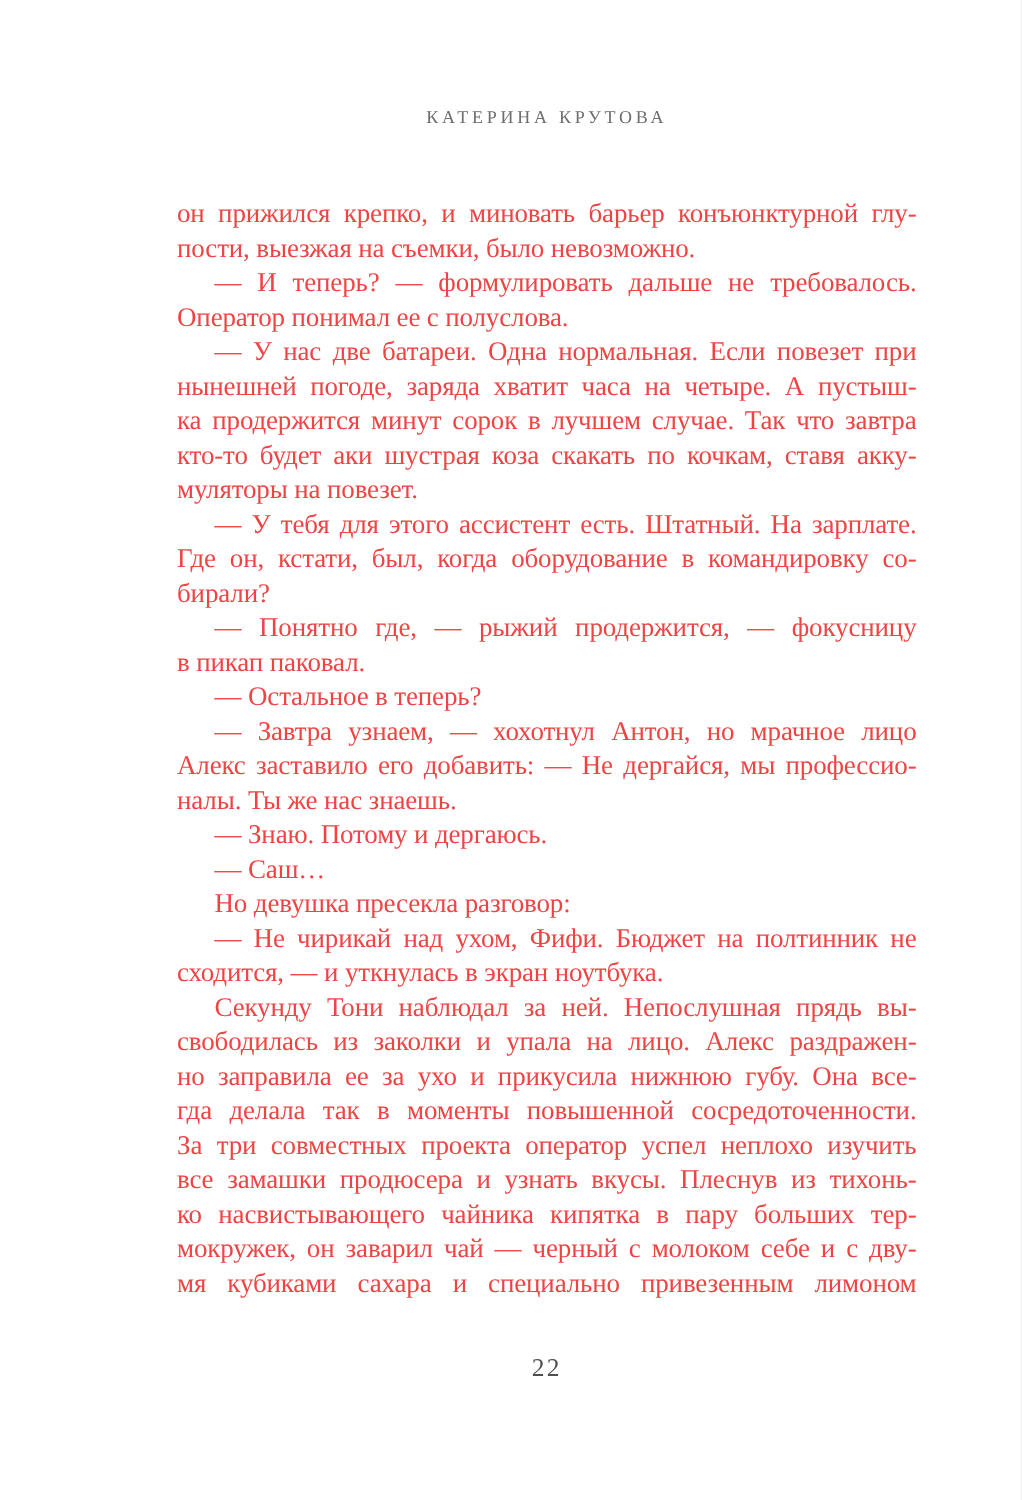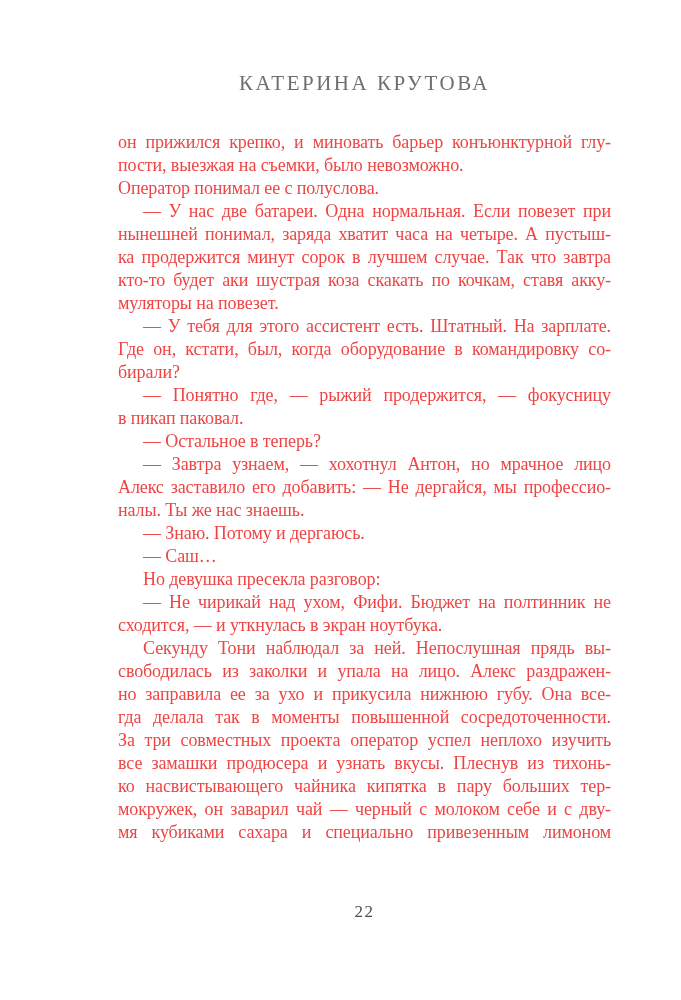--- a/index.html
+++ b/index.html
@@ -12,21 +12,21 @@
     font-family: "Liberation Serif", "DejaVu Serif", serif;
     overflow: hidden;
     filter: blur(0.2px);
   }
   .running-header {
     position: absolute;
     top: 71px;
     left: 118px;
     width: 493px;
     text-align: center;
-    font-size: 21px;
+    font-size: 12px;
     letter-spacing: 2.5px;
     color: #6e6e6e;
   }
   .page-body {
     position: absolute;
     top: 131px;
     left: 118px;
     width: 493px;
     font-size: 18px;
     line-height: 23px;
@@ -61,25 +61,26 @@
 
 <div class="page">
   <div class="running-header">КАТЕРИНА КРУТОВА</div>
 
   <div class="page-body">
       <div class="paragraph">
         <div class="line">он прижился крепко, и миновать барьер конъюнктурной глу-</div>
         <div class="line para-end">пости, выезжая на съемки, было невозможно.</div>
       </div>
       <div class="paragraph">
+        <div class="line first-indent">— И теперь? — формулировать дальше не требовалось.</div>
         <div class="line para-end">Оператор понимал ее с полуслова.</div>
       </div>
       <div class="paragraph">
         <div class="line first-indent">— У нас две батареи. Одна нормальная. Если повезет при</div>
-        <div class="line">нынешней понимал, заряда хватит часа на четыре. А пустыш-</div>
+        <div class="line">нынешней погоде, заряда хватит часа на четыре. А пустыш-</div>
         <div class="line">ка продержится минут сорок в лучшем случае. Так что завтра</div>
         <div class="line">кто-то будет аки шустрая коза скакать по кочкам, ставя акку-</div>
         <div class="line para-end">муляторы на повезет.</div>
       </div>
       <div class="paragraph">
         <div class="line first-indent">— У тебя для этого ассистент есть. Штатный. На зарплате.</div>
         <div class="line">Где он, кстати, был, когда оборудование в командировку со-</div>
         <div class="line para-end">бирали?</div>
       </div>
       <div class="paragraph">

